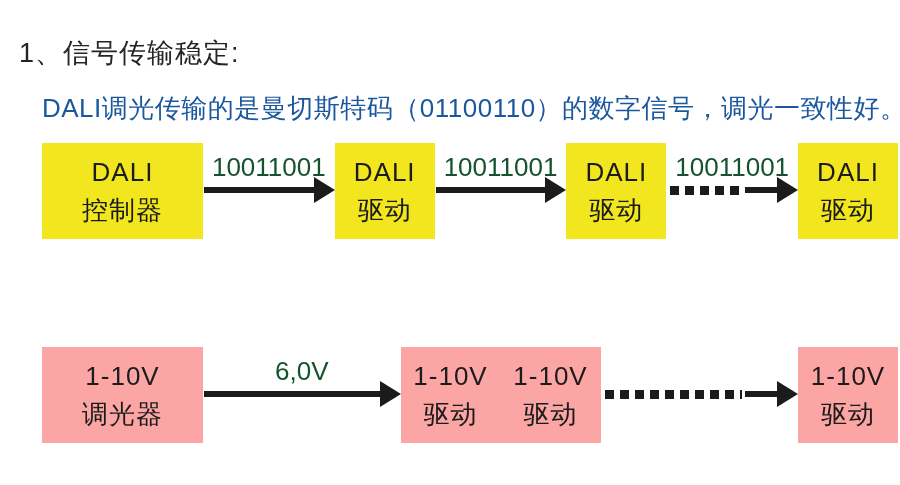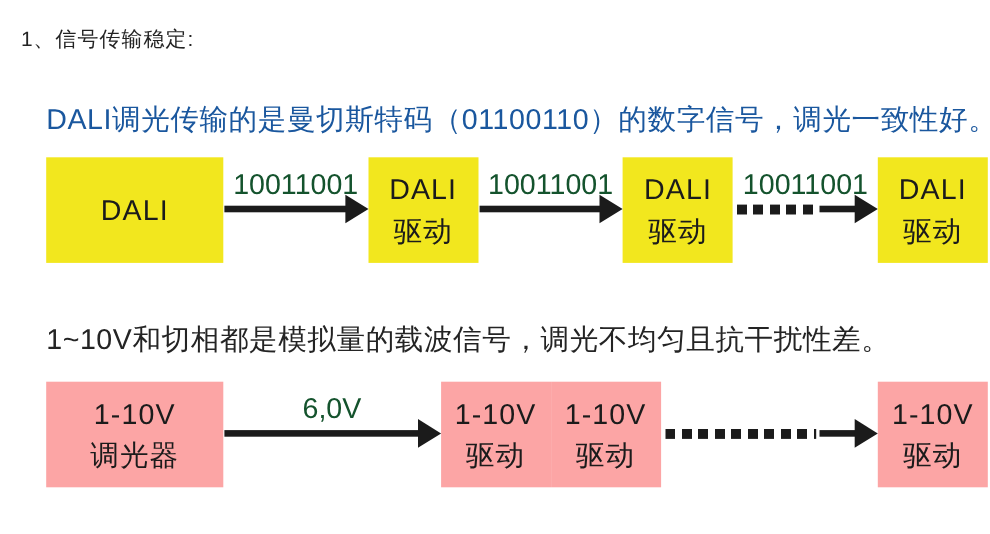--- a/index.html
+++ b/index.html
@@ -8,22 +8,22 @@
   .slide {
     position: relative;
     width: 900px;
     height: 485px;
     background: #ffffff;
     overflow: hidden;
   }
   .title {
     position: absolute;
     left: 19px;
-    top: 23px;
-    font-size: 19px;
+    top: 35px;
+    font-size: 27px;
     color: #242424;
     letter-spacing: 1px;
   }
   .caption {
     position: absolute;
     left: 42px;
     font-size: 26px;
     letter-spacing: 0.5px;
     white-space: nowrap;
   }
@@ -97,20 +97,21 @@
 
 <div class="slide">
 
   <div class="title">1、信号传输稳定:</div>
 
   <div class="caption blue">DALI调光传输的是曼切斯特码（01100110）的数字信号，调光一致性好。</div>
 
   <div class="flow-row dali">
     <div class="node wide">
       <div>DALI</div>
+      <div>控制器</div>
     </div>
     <div class="connector">
       <div class="arrow-label">10011001</div>
       <div class="arrow solid">
           <i class="shaft"></i>
           <i class="head"></i>
         </div>
     </div>
     <div class="node std">
       <div>DALI</div>
@@ -134,21 +135,20 @@
           <i class="shaft2"></i>
           <i class="head"></i>
         </div>
     </div>
     <div class="node std">
       <div>DALI</div>
       <div>驱动</div>
     </div>
   </div>
 
-  <div class="caption dark">1~10V和切相都是模拟量的载波信号，调光不均匀且抗干扰性差。</div>
 
   <div class="flow-row analog">
     <div class="node wide">
       <div>1-10V</div>
       <div>调光器</div>
     </div>
     <div class="connector">
       <div class="arrow-label">6,0V</div>
       <div class="arrow solid">
           <i class="shaft"></i>

